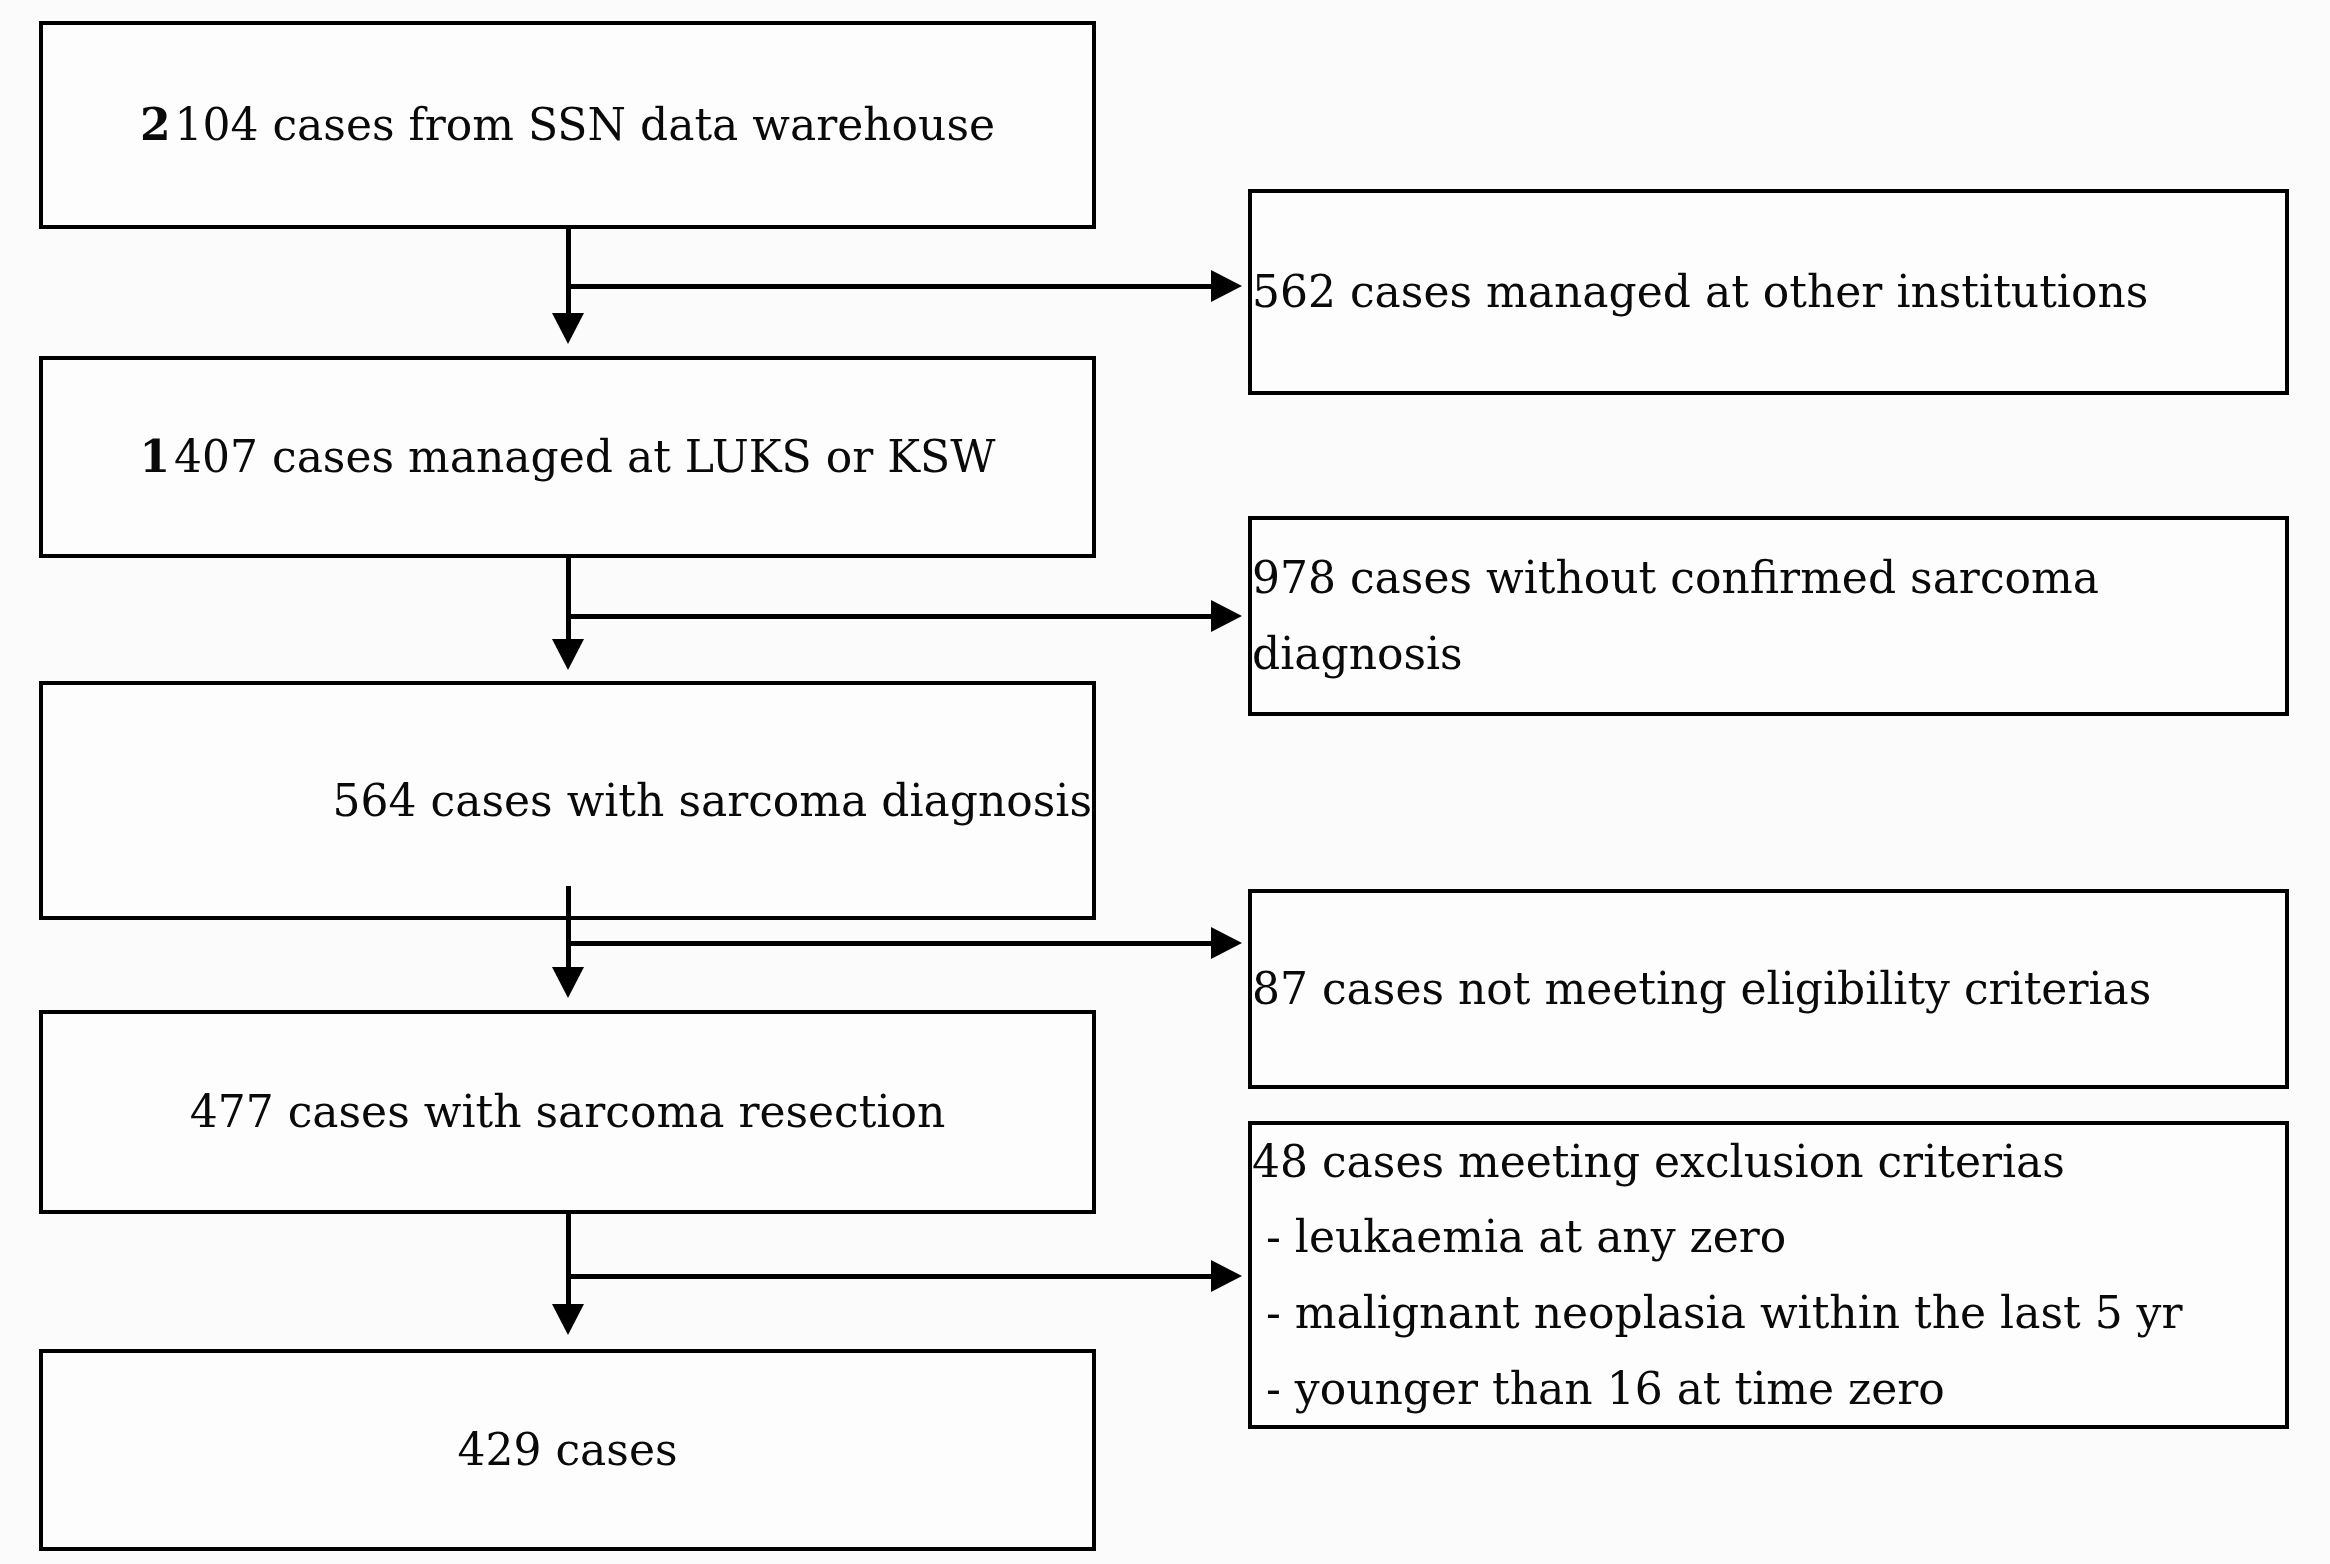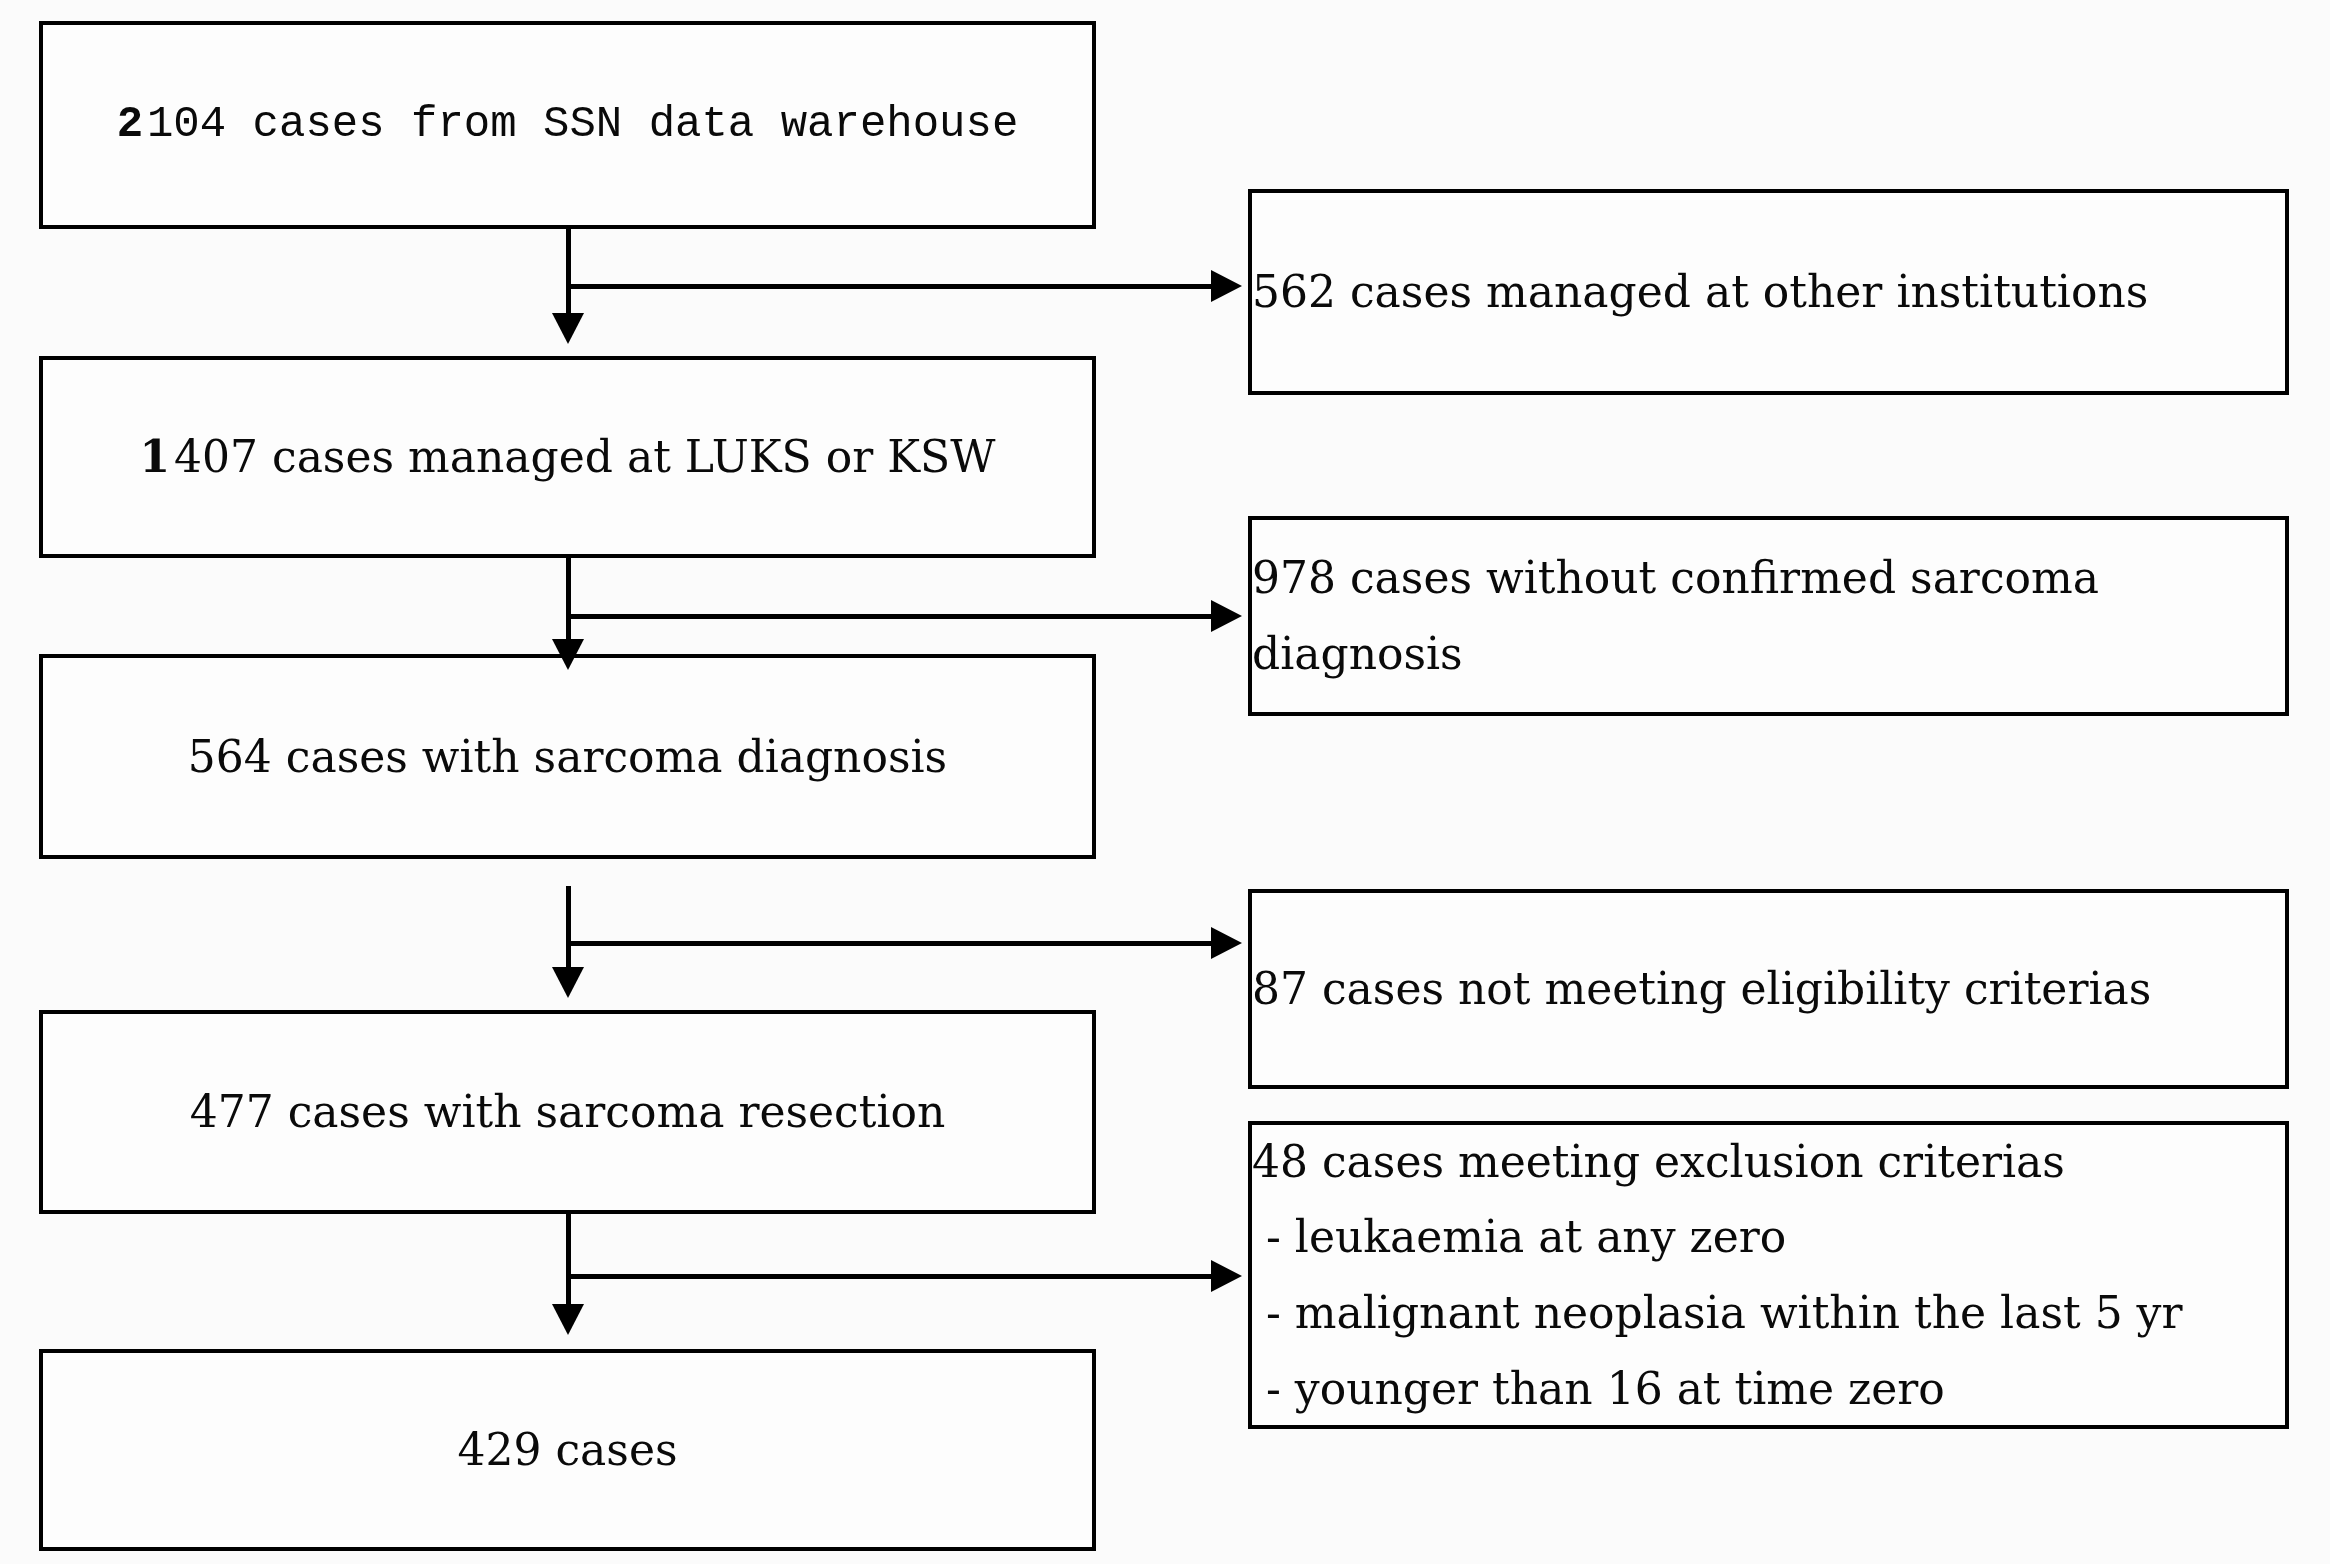--- a/index.html
+++ b/index.html
@@ -41,23 +41,23 @@
     width: 1041px;
     flex-direction: column;
     align-items: flex-start;
     justify-content: center;
     line-height: 1.72;
   }
   .line { white-space: pre; }
   .bold-prefix { font-weight: bold; margin-right: 3.9px; }
   .bold-prefix:empty { margin-right: 0; }
 
-  .m1 { top: 21px;   height: 208px; font-family: Liberation Mono, monospace; }
+  .m1 { top: 21px;   height: 208px; }
   .m2 { top: 356px;  height: 202px; }
-  .m3 { top: 654px;  height: 205px; }
+  .m3 { top: 681px;  height: 239px; justify-content: flex-end; }
   .m4 { top: 1010px; height: 204px; }
   .m5 { top: 1349px; height: 202px; }
 
   .s1 { top: 189px;  height: 206px; }
   .s2 { top: 516px;  height: 200px; }
   .s3 { top: 845px; height: 200px; margin-top: 44px; }
   .s4 { top: 1121px; height: 308px; }
 
   
   .shaft-v {

